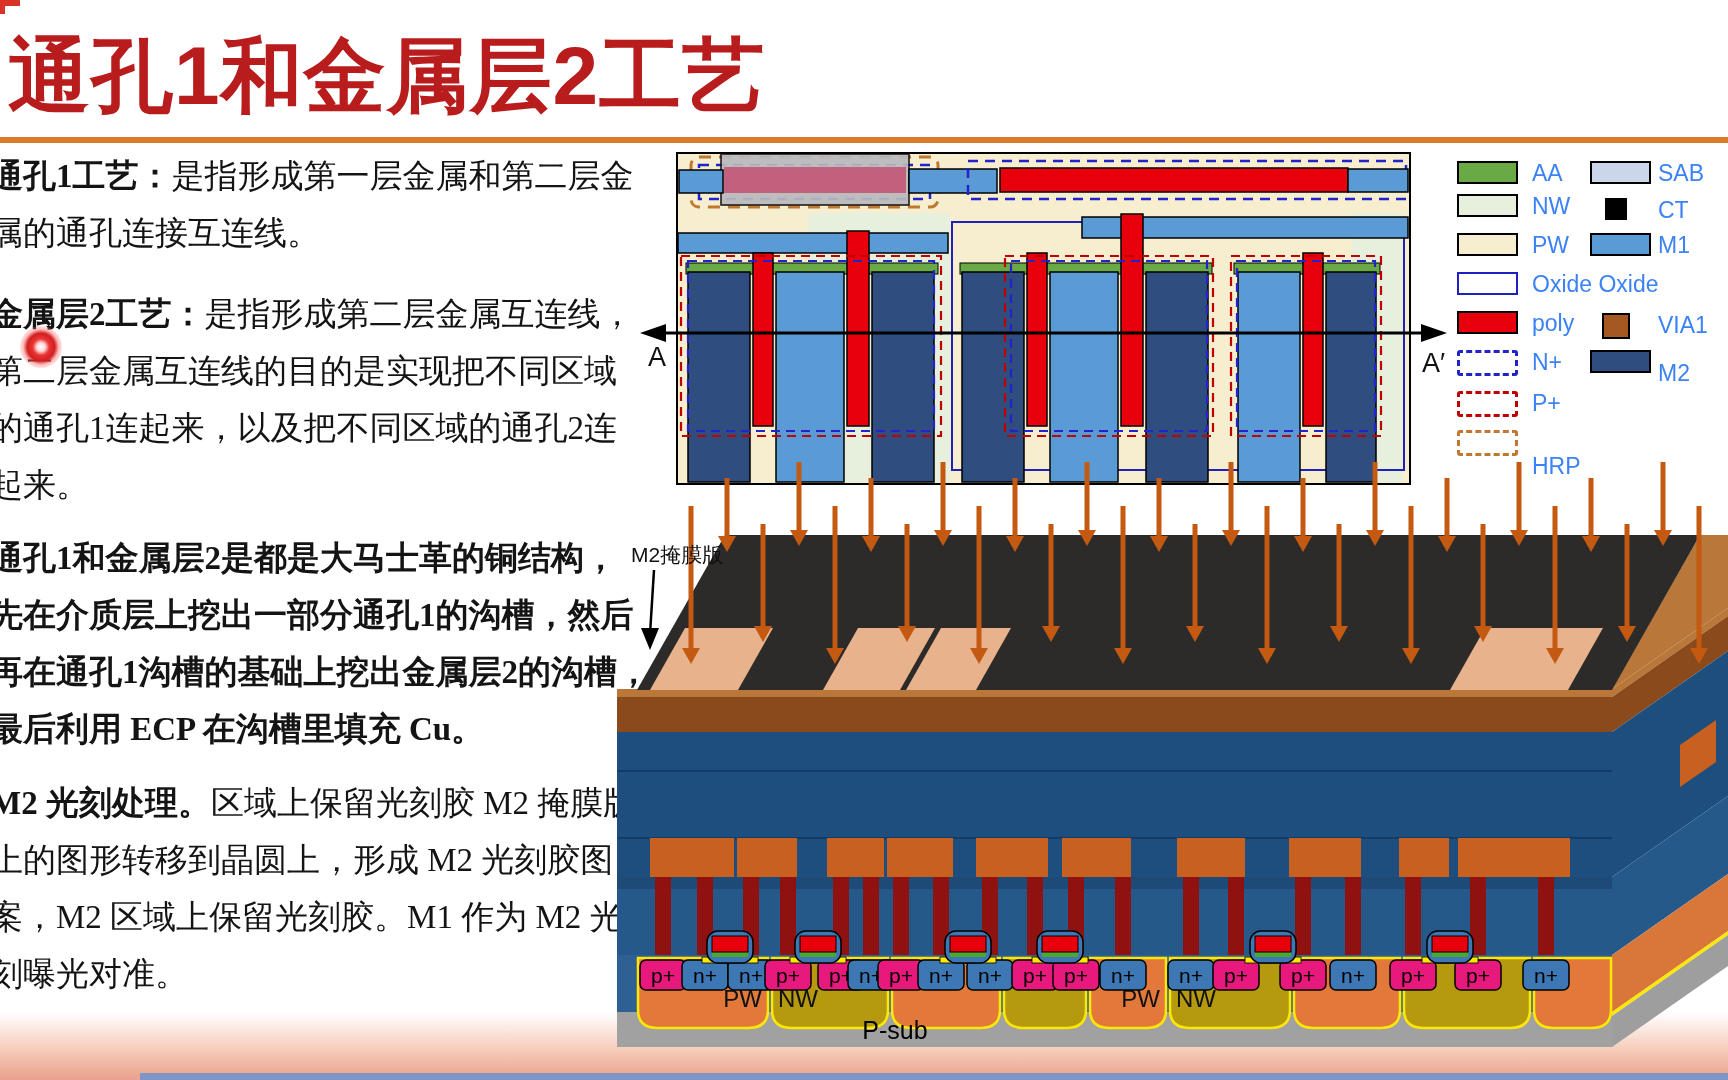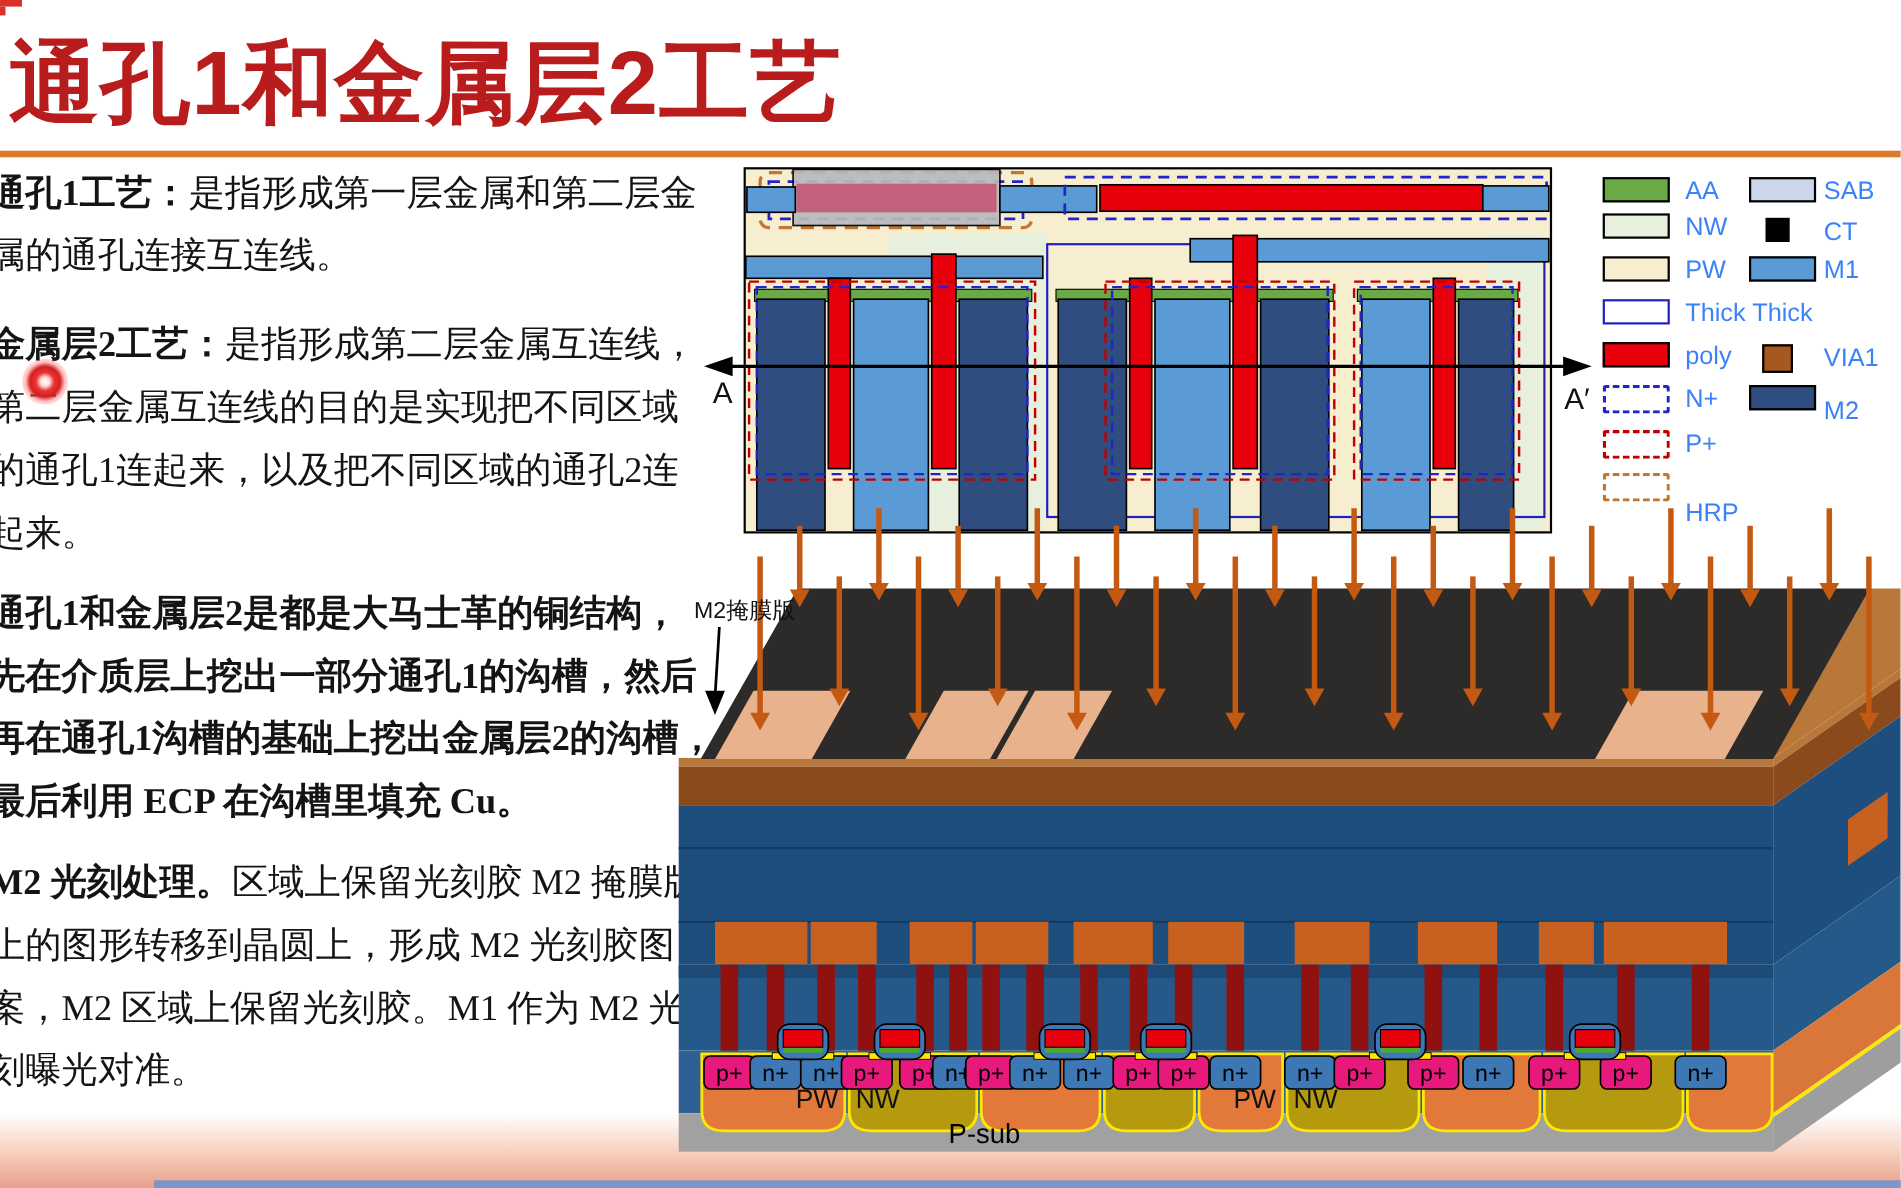--- a/index.html
+++ b/index.html
@@ -131,21 +131,21 @@
   </svg>
 
   <div id="legend" class="abs">
       <div class="sw" style="left: 7px; top: 13px; width: 61px; height: 23px; background: rgb(106, 170, 70); border: 2px solid rgb(0, 0, 0);"></div>
       <div class="legend-label" style="left: 82px; top: 12px;">AA</div>
       <div class="sw" style="left: 7px; top: 46px; width: 61px; height: 23px; background: rgb(231, 240, 221); border: 2px solid rgb(0, 0, 0);"></div>
       <div class="legend-label" style="left: 82px; top: 45px;">NW</div>
       <div class="sw" style="left: 7px; top: 85px; width: 61px; height: 23px; background: rgb(247, 238, 207); border: 2px solid rgb(0, 0, 0);"></div>
       <div class="legend-label" style="left: 82px; top: 84px;">PW</div>
       <div class="sw" style="left: 7px; top: 124px; width: 61px; height: 23px; background: rgb(255, 255, 255); border: 2px solid rgb(32, 32, 192);"></div>
-      <div class="legend-label" style="left: 82px; top: 123px;">Thick Thick</div>
+      <div class="legend-label" style="left: 82px; top: 123px;">Oxide Oxide</div>
       <div class="sw" style="left: 7px; top: 163px; width: 61px; height: 23px; background: rgb(232, 0, 13); border: 2px solid rgb(0, 0, 0);"></div>
       <div class="legend-label" style="left: 82px; top: 162px;">poly</div>
       <div class="sw" style="left: 7px; top: 202px; width: 61px; border: 3px dashed rgb(35, 35, 204); background: rgb(255, 255, 255); border-radius: 3px; height: 26px;"></div>
       <div class="legend-label" style="left: 82px; top: 201px;">N+</div>
       <div class="sw" style="left: 7px; top: 243px; width: 61px; border: 3px dashed rgb(192, 0, 0); background: rgb(255, 255, 255); border-radius: 3px; height: 26px;"></div>
       <div class="legend-label" style="left: 82px; top: 242px;">P+</div>
       <div class="sw" style="left: 7px; top: 282px; width: 61px; border: 3px dashed rgb(192, 120, 48); background: rgb(255, 255, 255); border-radius: 3px; height: 26px;"></div>
       <div class="legend-label" style="left: 82px; top: 281px; margin-top: 24px;">HRP</div>
       <div class="sw" style="left: 140px; top: 13px; width: 61px; height: 23px; background: rgb(204, 214, 234); border: 2px solid rgb(0, 0, 0);"></div>
       <div class="legend-label" style="left: 208px; top: 12px;">SAB</div>

